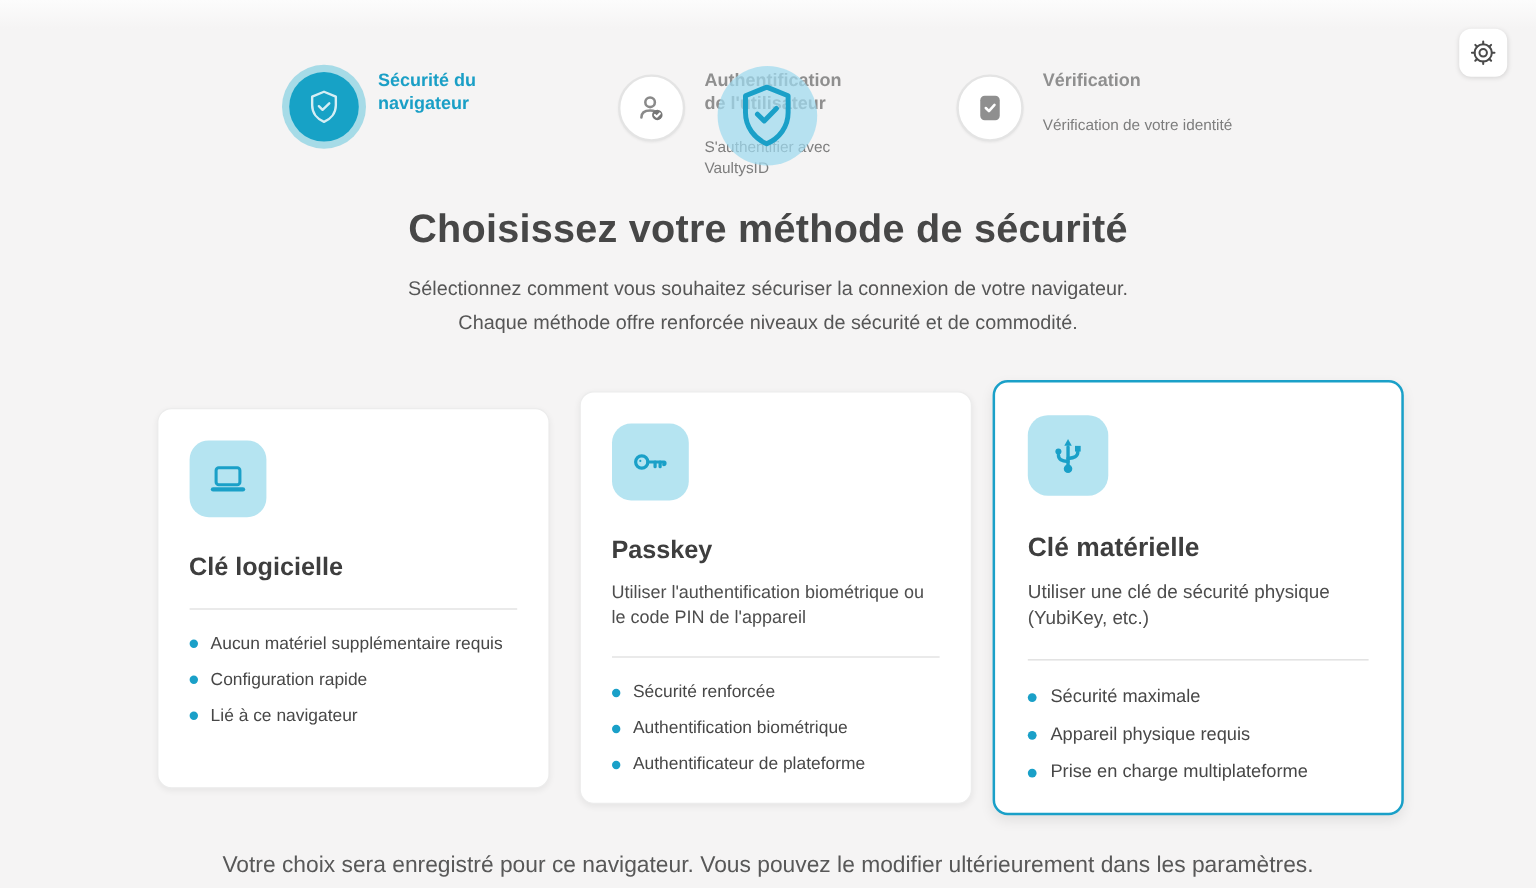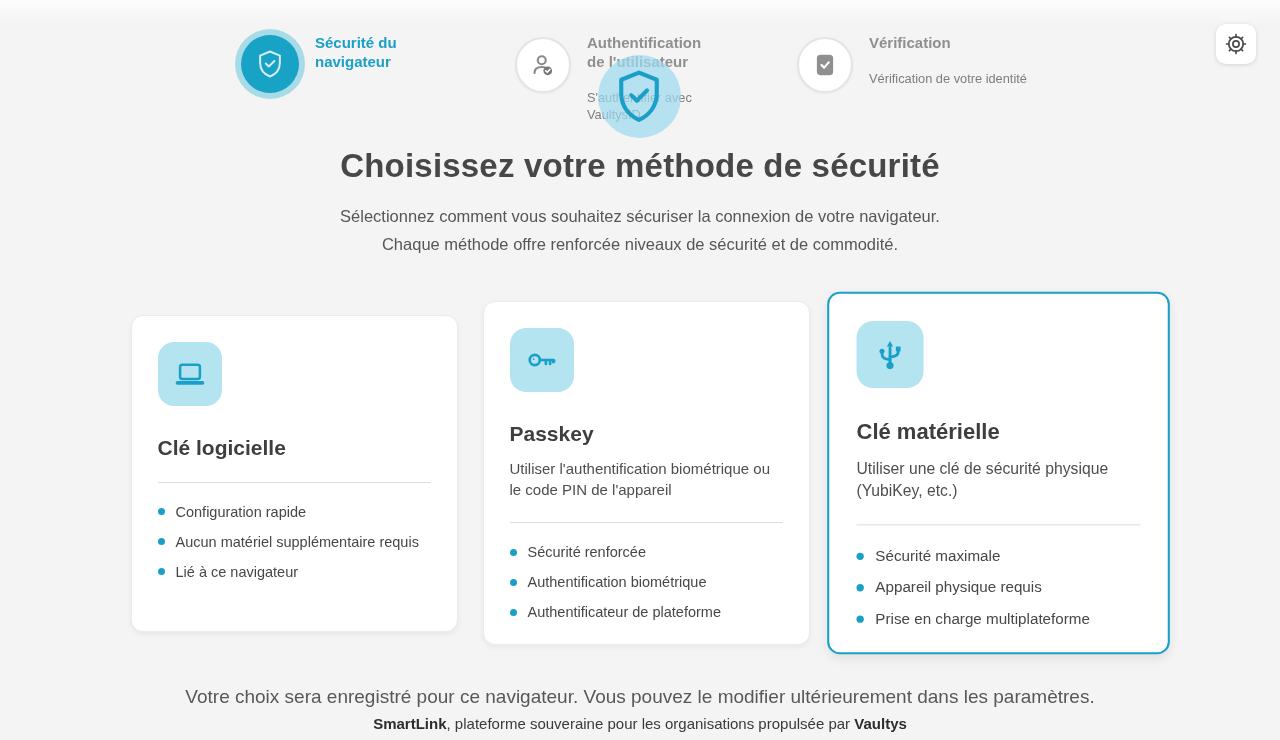--- a/index.html
+++ b/index.html
@@ -19,21 +19,21 @@
   .settings-btn {
     position:absolute; top:24px; right:24px; width:40px; height:40px;
     background:#fff; border:none; border-radius:10px;
     box-shadow:0 1px 4px rgba(0,0,0,0.13);
     display:flex; align-items:center; justify-content:center; cursor:pointer;
   }
 
   
   .stepper {
     position:relative; display:flex; justify-content:center;
-    gap:78px; padding-top:31px;
+    gap:78px; padding-top:56px;
   }
   .step { display:flex; gap:16px; align-items:flex-start; }
   .step-circle {
     flex:0 0 auto; border-radius:50%;
     display:flex; align-items:center; justify-content:center;
   }
   .step-circle.active {
     width:58px; height:58px; background:#17a2c6;
     box-shadow:0 0 0 6px rgba(88,193,218,0.5);
     margin-top:4px;
@@ -207,25 +207,25 @@
         <svg width="34" height="34" viewBox="0 0 24 24" fill="none" stroke="#1aa0c8" stroke-width="1.8">
           <rect x="5" y="5.5" width="14" height="10" rx="1.6"></rect>
           <path d="M3.2 18.2 H20.8" stroke-width="2.6" stroke-linecap="round"></path>
         </svg>
       </div>
       <h2>Clé logicielle</h2>
       <div class="divider"></div>
       <ul class="features">
         <li>
             <span class="dot"></span>
+            <span>Aucun matériel supplémentaire requis</span>
+          </li>
+        <li>
+            <span class="dot"></span>
             <span>Configuration rapide</span>
-          </li>
-        <li>
-            <span class="dot"></span>
-            <span>Aucun matériel supplémentaire requis</span>
           </li>
         <li>
             <span class="dot"></span>
             <span>Lié à ce navigateur</span>
           </li>
       </ul>
     </div>
 
     <div class="card">
       <div class="tile">

